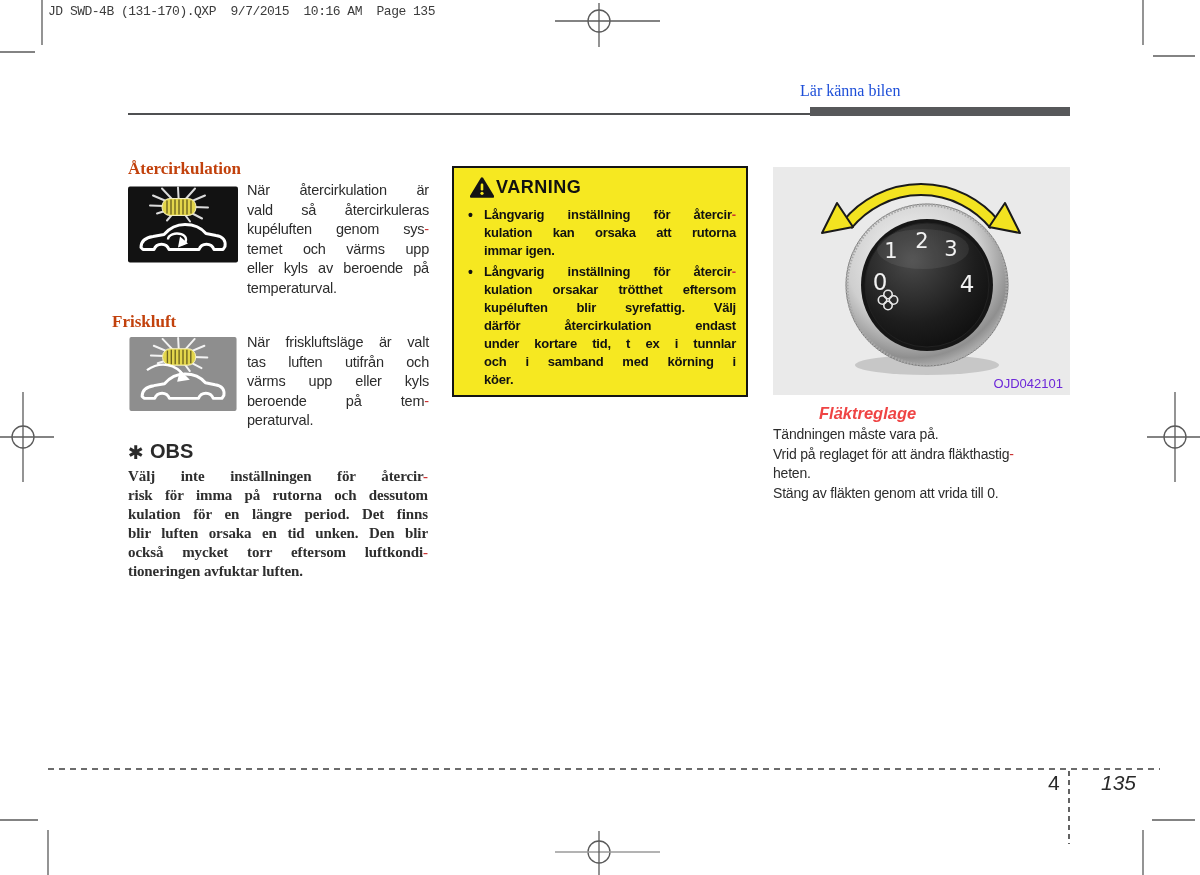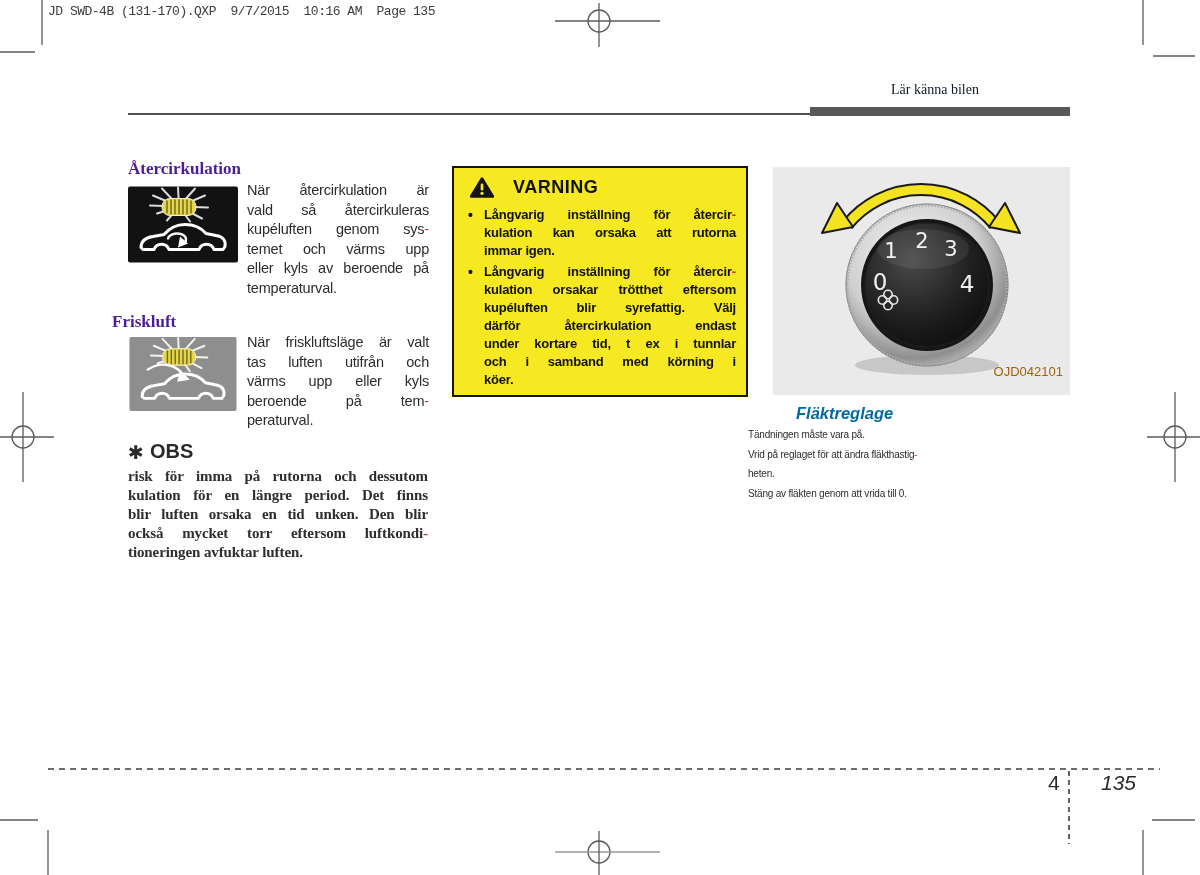--- a/index.html
+++ b/index.html
@@ -6,27 +6,27 @@
   #page{position:relative;width:1200px;height:875px;background:#fff;overflow:hidden;
         font-family:"Liberation Sans",sans-serif;color:#2d2d2d;}
   svg{display:block;}
   .abs{position:absolute;}
 
   
   .print-header{left:48px;top:4px;font-family:"Liberation Mono","DejaVu Sans Mono",monospace;
     font-size:13px;letter-spacing:-0.5px;color:#3c3c3c;white-space:pre;}
 
   
-  .section-title{left:800px;top:82px;width:270px;text-align:center;
-    font-family:"Liberation Serif",serif;font-size:14px;color:#0f172a;}
+  .section-title{left:800px;top:82px;width:270px;text-align:left;
+    font-family:"Liberation Serif",serif;font-size:16px;color:#1d4ed8;}
   .rule-thin{left:128px;top:113px;width:942px;height:2px;background:#4f5052;}
   .rule-bar{left:810px;top:107px;width:260px;height:9px;background:#57585a;}
 
   
-  .h-serif{font-family:"Liberation Serif",serif;font-weight:bold;font-size:17px;color:#4c1d95;}
+  .h-serif{font-family:"Liberation Serif",serif;font-weight:bold;font-size:17px;color:#c2410c;}
   .recirc-heading{left:128px;top:159px;}
   .freshair-heading{left:112px;top:312px;}
   .para{font-size:14.5px;line-height:19.5px;letter-spacing:-0.2px;color:#2c2c2c;}
   .recirc-para{left:247px;top:181px;width:182px;}
   .freshair-para{left:247px;top:333px;width:182px;}
   .tline{display:block;}
   .tline.just{text-align:justify;text-align-last:justify;}
   .red-hyphen{color:#cc3333;}
 
   .icon-img{left:128px;}
@@ -36,33 +36,33 @@
   
   .obs-head{left:128px;top:440px;font-size:20px;font-weight:bold;color:#2a2a2a;
     display:flex;align-items:center;gap:6px;}
   .obs-star{font-family:"DejaVu Sans",sans-serif;font-size:19px;}
   .obs-body{left:128px;top:467px;width:300px;font-family:"Liberation Serif",serif;
     font-weight:bold;font-size:15px;line-height:19px;letter-spacing:-0.1px;color:#2e2e2e;}
 
   
   .warning-box{left:452px;top:166px;width:296px;height:231px;background:#f6e821;
     border:2px solid #141414;box-sizing:border-box;}
-  .warning-title-row{display:flex;align-items:center;gap:19px;margin:9px 0 0 16px;}
+  .warning-title-row{display:flex;align-items:center;gap:2px;margin:9px 0 0 16px;}
   .warning-title{font-size:18px;font-weight:bold;color:#111;letter-spacing:0.5px;}
   .warning-bullets{margin-top:8px;padding:0 10px 0 14px;}
   .bullet-item{display:flex;margin-bottom:3px;}
   .bullet-marker{width:16px;font-weight:bold;font-size:14px;color:#111;line-height:18px;}
   .bullet-text{flex:1;font-size:13px;font-weight:bold;line-height:18px;
     letter-spacing:-0.2px;color:#111;}
 
   
   .fan-panel{left:773px;top:167px;width:297px;height:228px;background:#eaeaea;}
-  .fig-caption{position:absolute;right:7px;bottom:16px;font-size:13px;color:#a16207;}
-  .fan-heading{left:796px;top:404px;font-size:16.5px;font-weight:bold;font-style:italic;color:#0369a1;}
-  .fan-para{left:748px;top:425px;width:300px;font-size:10px;line-height:19.5px;
+  .fig-caption{position:absolute;right:7px;bottom:4px;font-size:13px;color:#6d28d9;}
+  .fan-heading{left:819px;top:404px;font-size:16.5px;font-weight:bold;font-style:italic;color:#ef4444;}
+  .fan-para{left:773px;top:425px;width:300px;font-size:14px;line-height:19.5px;
     letter-spacing:-0.2px;color:#2c2c2c;}
 
   
   .footer-num{top:771px;font-size:21px;color:#2a2a2a;}
   .chapter-num{left:1048px;}
   .page-num{left:1101px;font-style:italic;}
 </style>
 </head>
 <body>
 
@@ -203,20 +203,21 @@
       <div class="tline just">värms upp eller kyls</div>
       <div class="tline just">beroende på tem<span class="red-hyphen">-</span></div>
       <div class="tline">peraturval.</div>
     </div>
 
   <div class="abs obs-head">
     <span class="obs-star">✱</span>
     <span>OBS</span>
   </div>
   <div class="abs obs-body">
+      <div class="tline just">Välj inte inställningen för återcir<span class="red-hyphen">-</span></div>
       <div class="tline just">risk för imma på rutorna och dessutom</div>
       <div class="tline just">kulation för en längre period. Det finns</div>
       <div class="tline just">blir luften orsaka en tid unken. Den blir</div>
       <div class="tline just">också mycket torr eftersom luftkondi<span class="red-hyphen">-</span></div>
       <div class="tline">tioneringen avfuktar luften.</div>
     </div>
 
   <div class="abs warning-box">
     <div class="warning-title-row">
       <svg width="24" height="21" viewBox="0 0 24 21">

